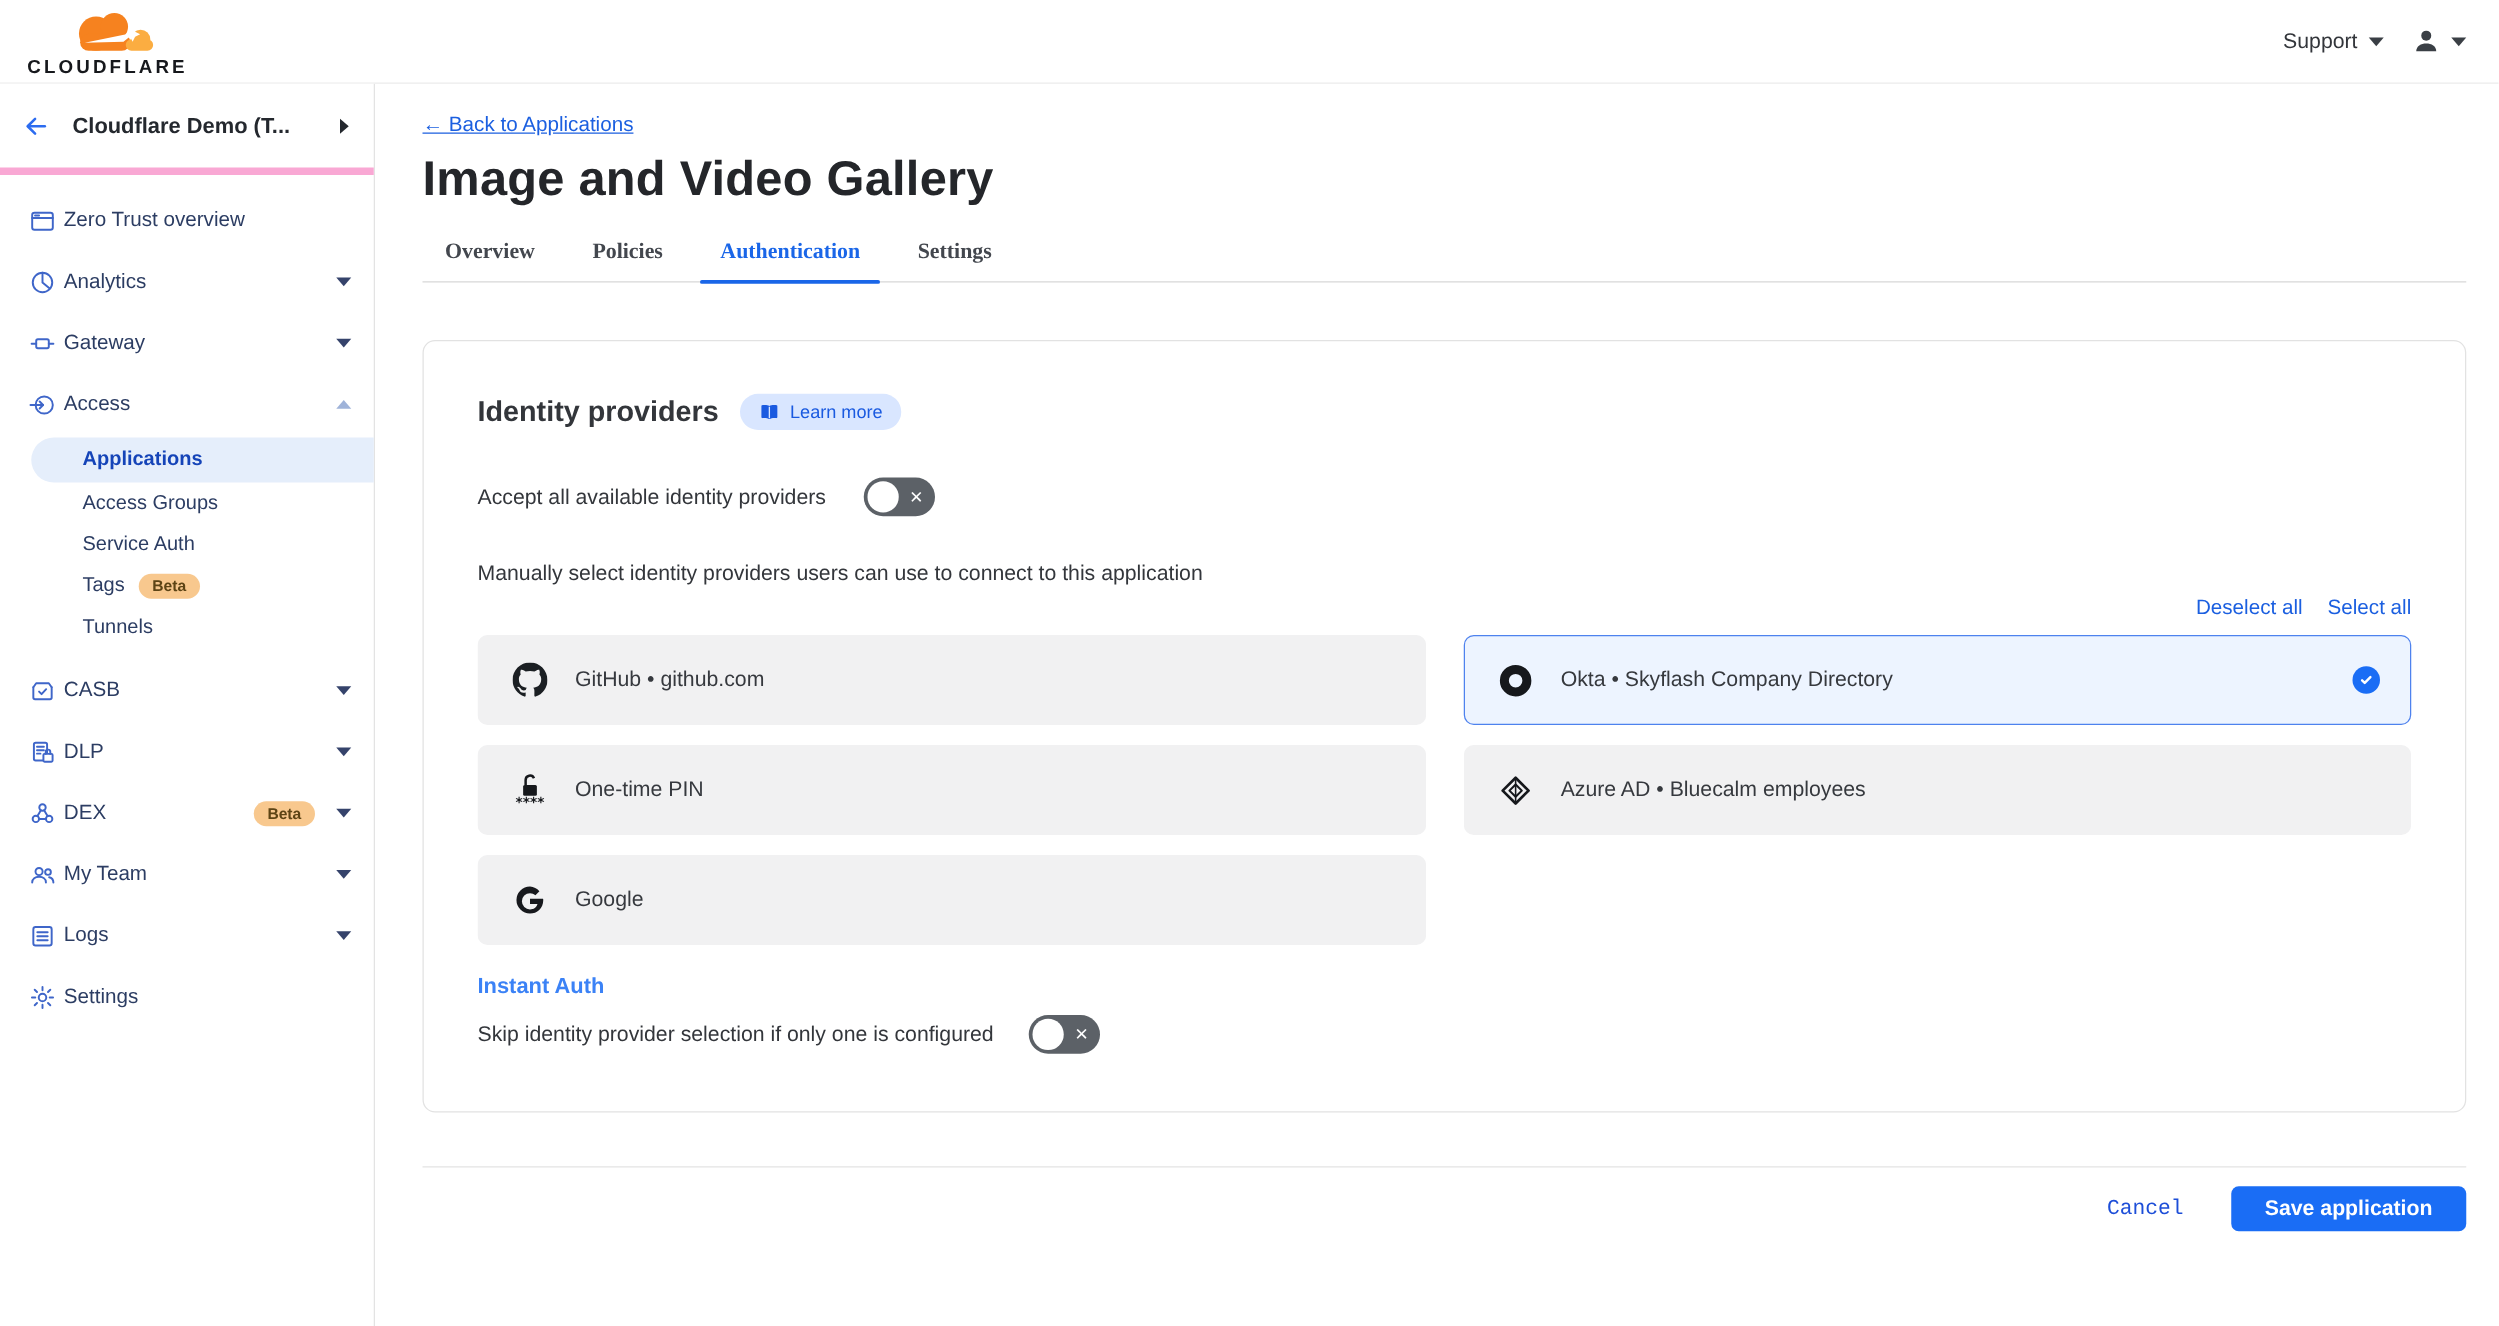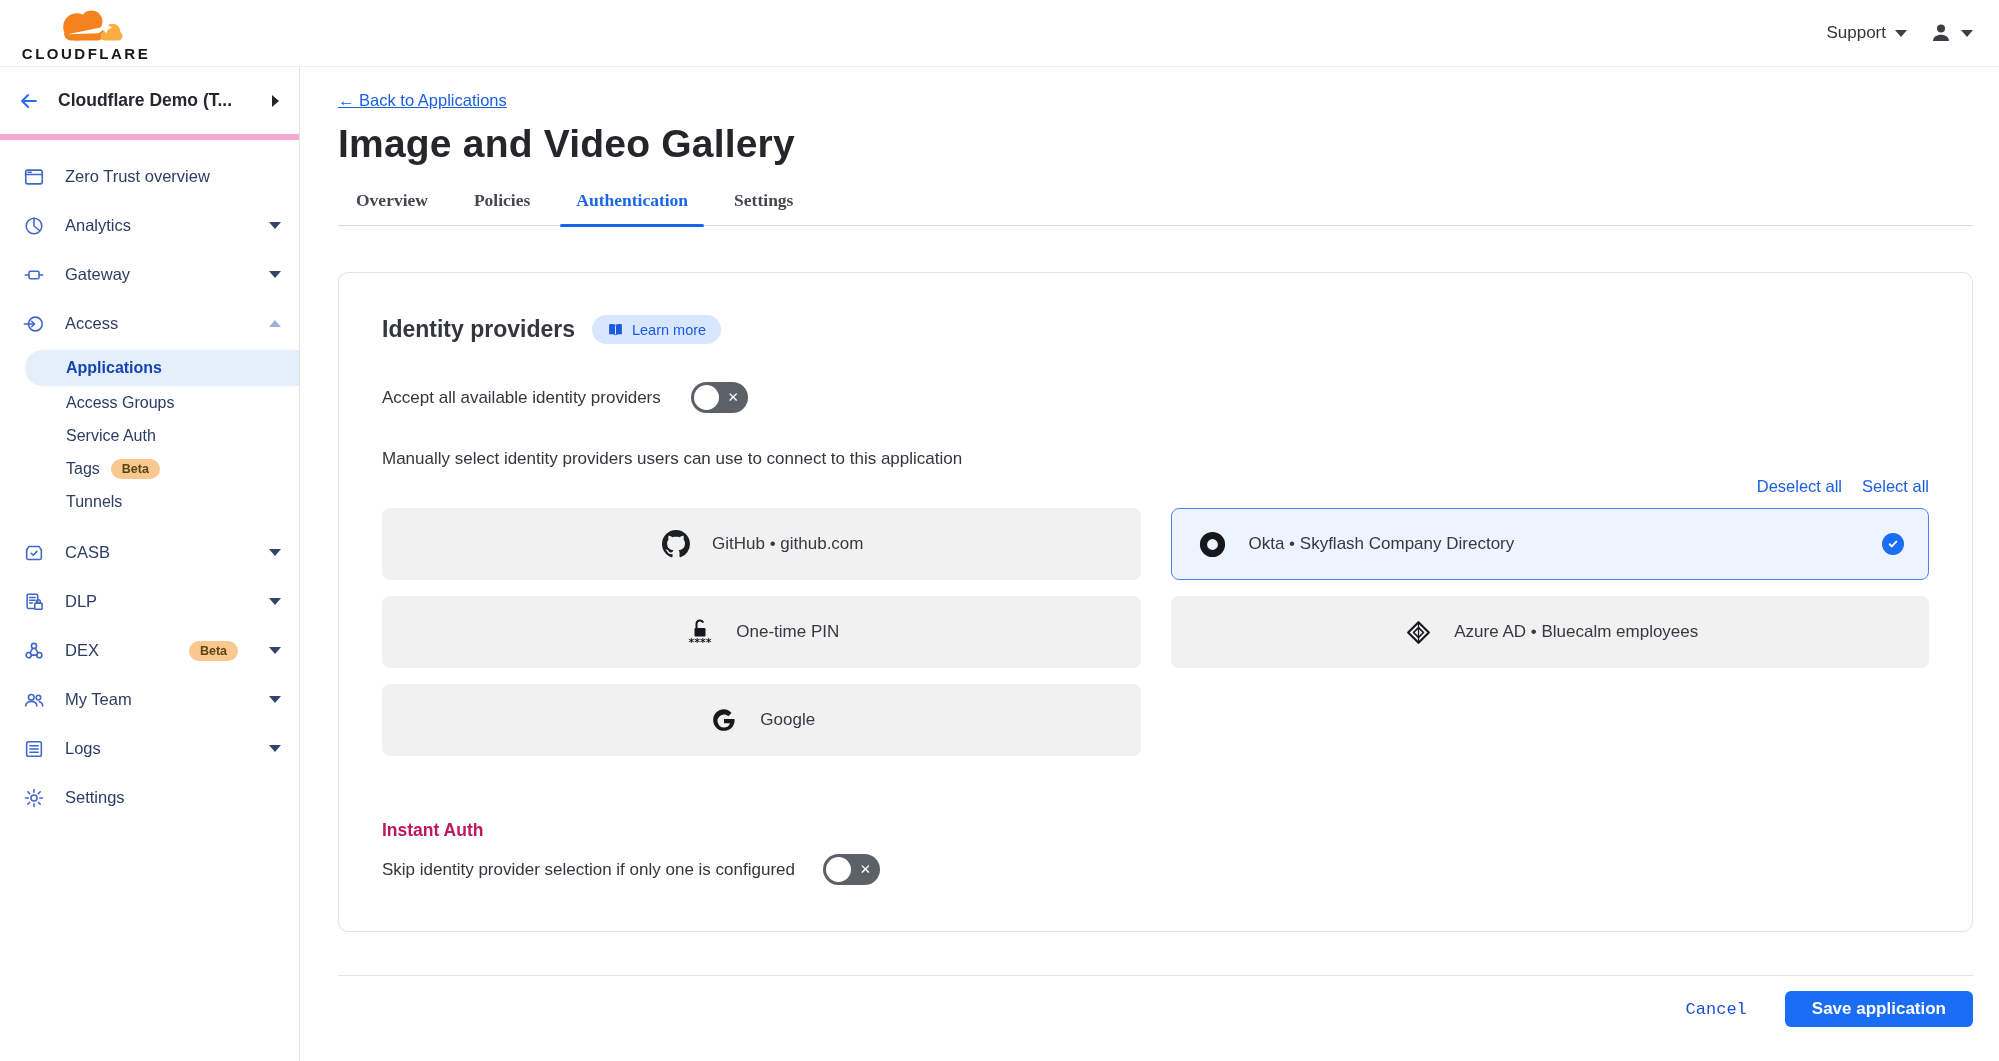--- a/index.html
+++ b/index.html
@@ -24,21 +24,21 @@
 
   
   .sidebar { width:300px; border-right:1px solid #e3e3e3; background:#fff; flex:none; }
   .side-head { height:73px; display:flex; align-items:center; gap:18px; padding:0 20px 0 18px;
     border-bottom:6px solid #f9a8d4; }
   .side-head .acct { font-size:17.5px; font-weight:700; color:#24282e; flex:1; white-space:nowrap;
     overflow:hidden; }
   .chev-right { width:0; height:0; border-top:6px solid transparent; border-bottom:6px solid transparent;
     border-left:7px solid #24282e; }
   .nav { padding-top:12px; }
-  .nav-item { height:49px; display:flex; align-items:center; gap:19px; padding:0 18px 0 22px;
+  .nav-item { height:49px; display:flex; align-items:center; gap:5px; padding:0 18px 0 22px;
     font-size:16.5px; color:#2c3d63; cursor:pointer; }
   .nav-item .lbl { flex:1; }
   .nav-icon { width:24px; height:24px; display:flex; align-items:center; justify-content:center; flex:none; }
   .sub-group { padding:2px 0 10px; }
   .sub-item { height:33px; display:flex; align-items:center; padding-left:66px; font-size:16px;
     color:#2c3d63; cursor:pointer; }
   .sub-item.active { background:#e5eefb; border-radius:18px 0 0 18px; margin-left:25px; padding-left:41px;
     font-weight:700; color:#1544b8; height:36px;text-align:center; }
   .beta { margin-left:11px; background:#f8c88e; color:#5d4415; font-size:12.5px; font-weight:600;
     padding:3px 11px; border-radius:11px; }
@@ -70,28 +70,28 @@
   .toggle .knob { width:25px; height:25px; border-radius:50%; background:#fff; }
   .toggle .x { color:#fff; font-size:13.5px; line-height:1; }
 
   .manual-label { margin-top:36px; font-size:17px; color:#33363b; }
   .select-links { margin-top:8px; display:flex; justify-content:flex-end; gap:20px; font-size:16.5px; }
   .select-links span { color:#1b5fe0; cursor:pointer; }
 
   .providers { margin-top:12px; display:grid; grid-template-columns:1fr 1fr; column-gap:30px; row-gap:16px; }
   .provider { height:72px; border-radius:8px; background:#f1f1f2; display:flex; align-items:center;
     gap:21px; padding:0 24px 0 26px; font-size:17px; color:#36393e; border:1.5px solid transparent;
-    cursor:pointer;justify-content:center; }
+    cursor:pointer; }
   .provider.selected { background:#edf4ff; border-color:#4e82ee; }
   .p-icon { width:30px; display:flex; align-items:center; justify-content:center; flex:none; }
   .check-badge { margin-left:auto; width:22px; height:22px; border-radius:50%; background:#1a6df5;
     display:flex; align-items:center; justify-content:center; flex:none; }
   .spacer-cell { visibility:hidden; }
 
-  .instant-h { margin-top:64px; font-size:17.5px; font-weight:700; color:#be185d; }
+  .instant-h { margin-top:22px; font-size:17.5px; font-weight:700; color:#3b82f6; }
   .skip-row { margin-top:13px; display:flex; align-items:center; gap:28px; font-size:17px; }
 
   
   .footer-sep { margin-top:43px; border-top:1px solid #e4e4e4; }
   .footer-actions { margin-top:15px; display:flex; justify-content:flex-end; align-items:center; gap:38px; }
   .cancel { font-size:17px; color:#1d4ed8; cursor:pointer;font-family:Liberation Mono, monospace; }
   .save-btn { background:#1a6df5; color:#fff; border:none; font-size:17px; font-weight:600;
     padding:8px 27px; border-radius:6px; cursor:pointer; font-family:"Liberation Sans", sans-serif; }
 
   svg { display:block; }

